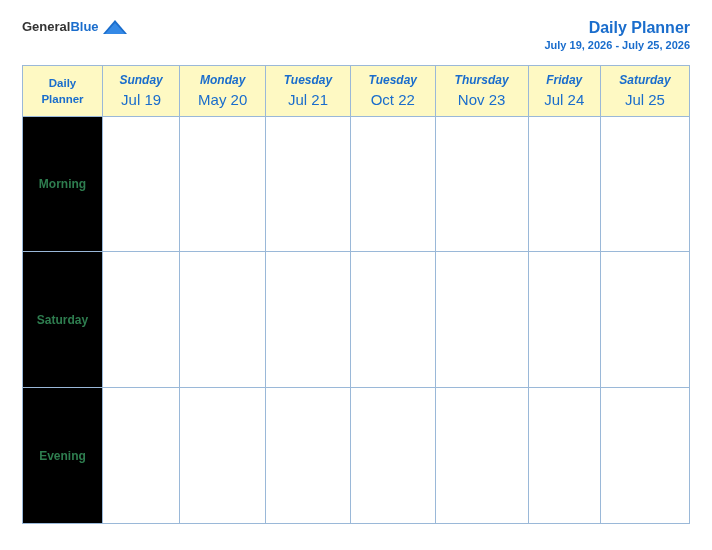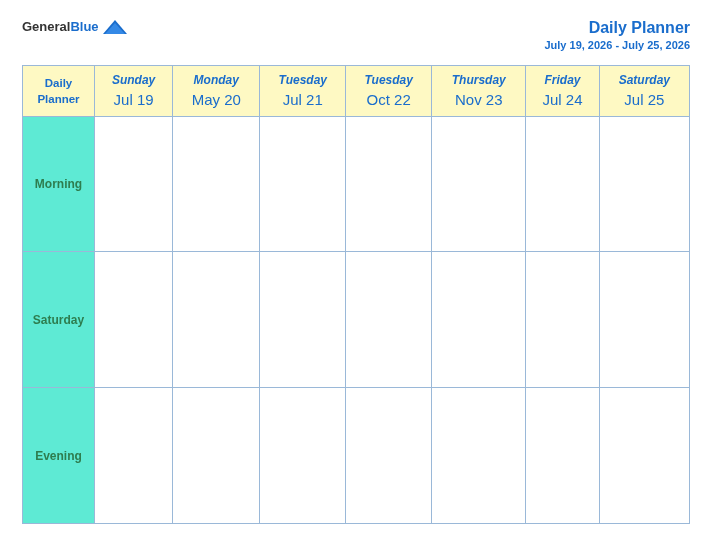--- a/index.html
+++ b/index.html
@@ -100,25 +100,25 @@
       font-style: italic;
     }
 
     .header-row th .day-date {
       font-weight: normal;
       font-size: 15px;
       color: #1a6dcc;
     }
 
     .label-cell {
-      background-color: #5eead4;
+      background-color: #000000;
       color: #2e7d4f;
       font-weight: bold;
       font-size: 12px;
-      width: 72px;
+      width: 80px;
       padding: 8px 4px;
       margin-top: 10px;
     }
 
     .header-label-cell {
       background-color: #d6eaf8;
       color: #1a6dcc;
       font-weight: bold;
       font-size: 11.5px;
       line-height: 1.4;

